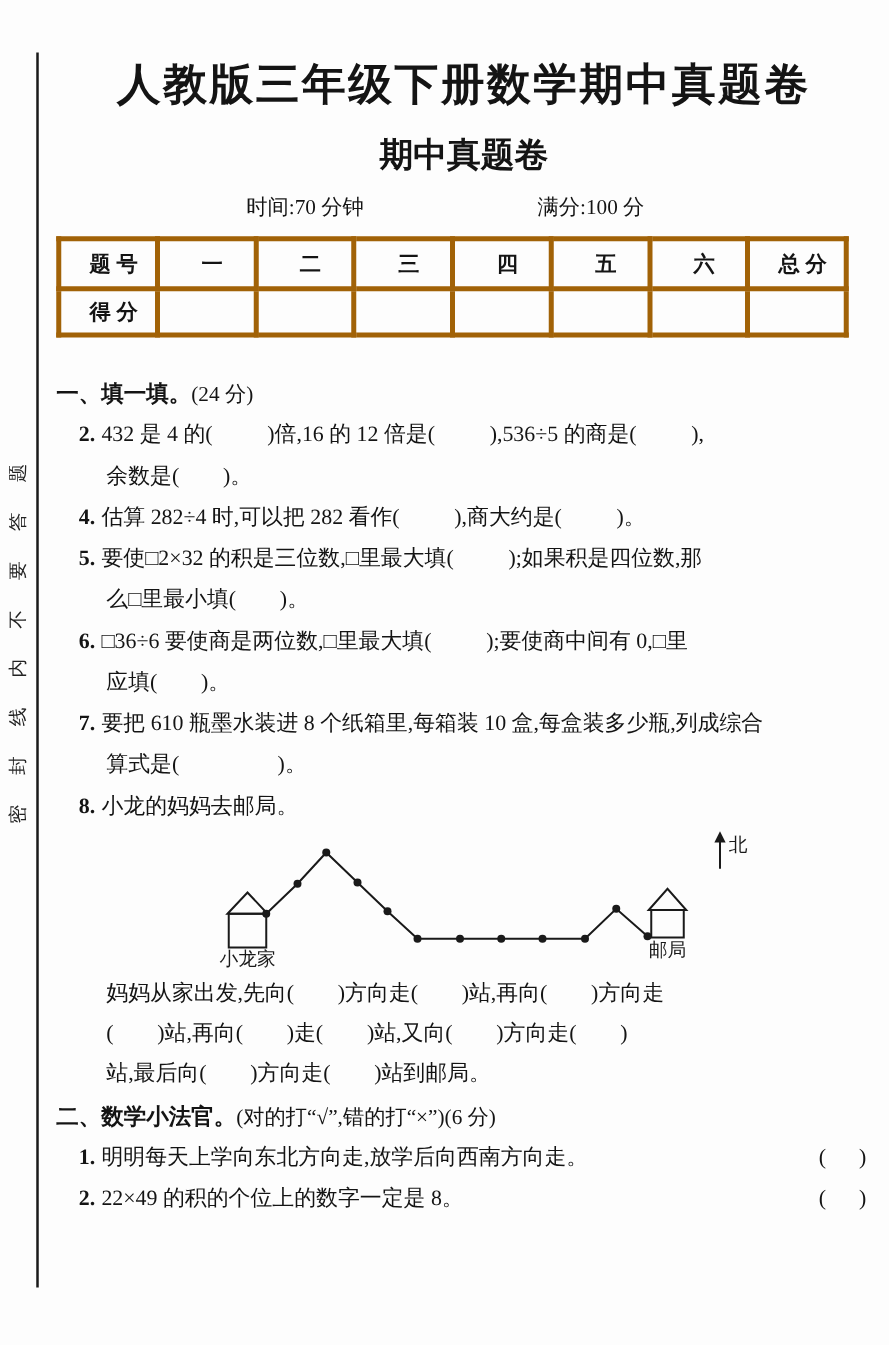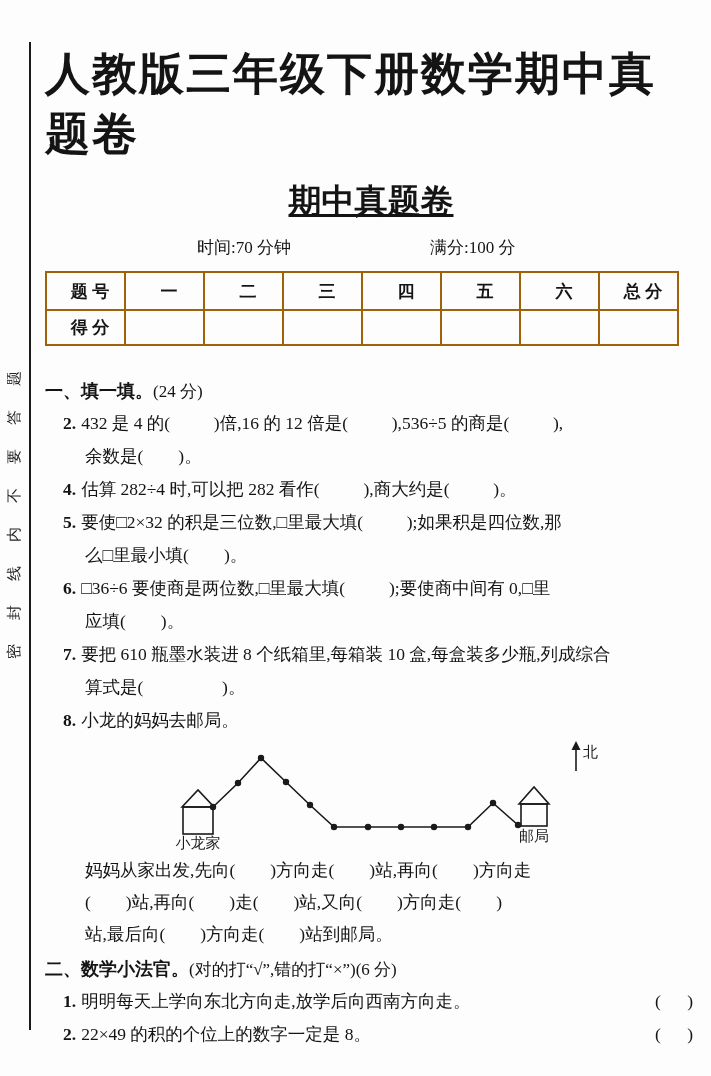--- a/index.html
+++ b/index.html
@@ -12,33 +12,33 @@
   
   .seal-rule { position:absolute; left:29px; top:42px; width:2px; height:988px; background:#1a1a1a; }
   .seal-text {
     position:absolute; left:-132px; top:500px; width:296px; height:22px;
     transform:rotate(-90deg); transform-origin:center;
     text-align:center; font-size:15px; letter-spacing:24px; white-space:nowrap; color:#222;
   }
 
   .content { position:absolute; left:45px; top:0; width:652px; }
 
-  .title { margin:44px 0 0 0; font-size:45px; font-weight:bold;
+  .title { margin:44px 0 0 0; text-align:center; font-size:35px; font-weight:bold;
            letter-spacing:2px; font-family:"Liberation Sans","DejaVu Sans",sans-serif; }
-  .subtitle { margin:15px 0 0 0; text-align:center; font-size:33px; font-weight:bold;
-              font-family:"Liberation Sans","DejaVu Sans",sans-serif;text-decoration:underline; }
+  .subtitle { margin:15px 0 0 0; text-align:center; font-size:27px; font-weight:bold;
+              font-family:"Liberation Sans","DejaVu Sans",sans-serif; }
 
   .info-row { position:relative; margin-top:12px; height:26px; font-size:17px; }
   .info-time { position:absolute; left:152px; top:0;font-family:Liberation Serif, serif; }
   .info-score { position:absolute; left:385px; top:0; }
 
   table.score-table { margin-top:9px; border-collapse:collapse; table-layout:fixed;
     width:634px; border:2px solid #1a1a1a; text-align:center;
     font-family:"Liberation Sans","DejaVu Sans",sans-serif; font-size:17px; font-weight:bold; }
-  table.score-table td { border:2px solid #a16207;padding-left:10px; }
+  table.score-table td { border:4px solid #a16207;padding-left:10px; }
   table.score-table tr.r1 td { height:34px; }
   table.score-table tr.r2 td { height:31px; }
 
   .sec-heading { margin:30px 0 0 0; font-size:18px; line-height:30px; }
   .sec-title { font-weight:bold; font-family:"Liberation Sans","DejaVu Sans",sans-serif; }
   .sec-note { font-size:17px; }
 
   .q { margin:0 0 0 40px; text-indent:-22px; font-size:17.5px; line-height:33px; white-space:pre-wrap; }
   .qnum { font-weight:bold; margin-right:5px; }
   .q8cont { margin:0 0 0 40px; font-size:17.5px; line-height:32px; white-space:pre-wrap; }

